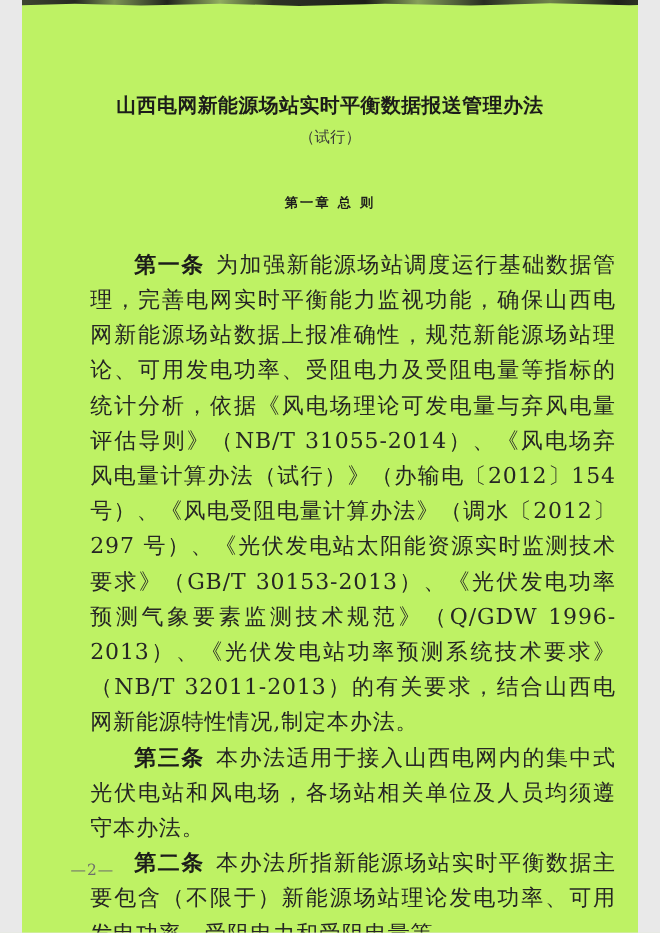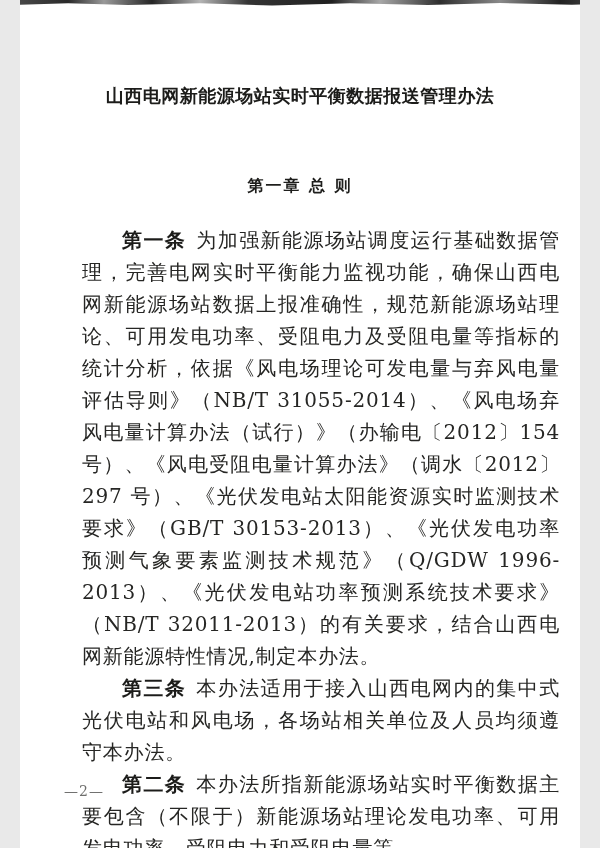--- a/index.html
+++ b/index.html
@@ -5,21 +5,21 @@
   html, body {
     margin: 0;
     padding: 0;
     background: #e9e9e9;
   }
   .page {
     position: relative;
     width: 560px;
     height: 848px;
     margin: 0 auto;
-    background: #ffffff;
+    background: #bef264;
     overflow: hidden;
     font-family: "DejaVu Serif", "Liberation Serif", serif;
     color: #222220;
   }
   
   .scan-edge {
     position: absolute;
     top: 0; left: 0;
     width: 600px; height: 6px;
     background: linear-gradient(to right,
@@ -51,21 +51,21 @@
     font-size: 14px;
     color: #3a3a38;
   }
   .chapter-heading {
     position: absolute;
     top: 176px; left: 0;
     width: 100%;
     text-align: center;
     font-family: "DejaVu Sans", "Liberation Sans", sans-serif;
     font-weight: bold;
-    font-size: 16px;
+    font-size: 12px;
     letter-spacing: 2px;
     color: #1e1e1c;
   }
   .body-text {
     position: absolute;
     top: 224px;
     left: 62px;
     width: 478px;
   }
   .body-text p {
@@ -93,20 +93,21 @@
 </style>
 </head>
 <body>
 
 <div class="page">
 
   <div class="scan-edge"></div>
 
   <div class="doc-title">山西电网新能源场站实时平衡数据报送管理办法</div>
 
+  <div class="doc-subtitle">（试行）</div>
 
   <div class="chapter-heading">第一章 总 则</div>
 
   <div class="body-text">
     <p><span class="term">第一条</span><span>为加强新能源场站调度运行基础数据管理，完善电网实时平衡能力监视功能，确保山西电网新能源场站数据上报准确性，规范新能源场站理论、可用发电功率、受阻电力及受阻电量等指标的统计分析，依据《风电场理论可发电量与弃风电量评估导则》（NB/T 31055-2014）、《风电场弃风电量计算办法（试行）》（办输电〔2012〕154 号）、《风电受阻电量计算办法》（调水〔2012〕297 号）、《光伏发电站太阳能资源实时监测技术要求》（GB/T 30153-2013）、《光伏发电功率预测气象要素监测技术规范》（Q/GDW 1996-2013）、《光伏发电站功率预测系统技术要求》（NB/T 32011-2013）的有关要求，结合山西电网新能源特性情况,制定本办法。</span></p>
     <p><span class="term">第三条</span><span>本办法适用于接入山西电网内的集中式光伏电站和风电场，各场站相关单位及人员均须遵守本办法。</span></p>
     <p><span class="term">第二条</span><span>本办法所指新能源场站实时平衡数据主要包含（不限于）新能源场站理论发电功率、可用发电功率、受阻电力和受阻电量等。</span></p>
   </div>
 
   <div class="page-number">—2—</div>

